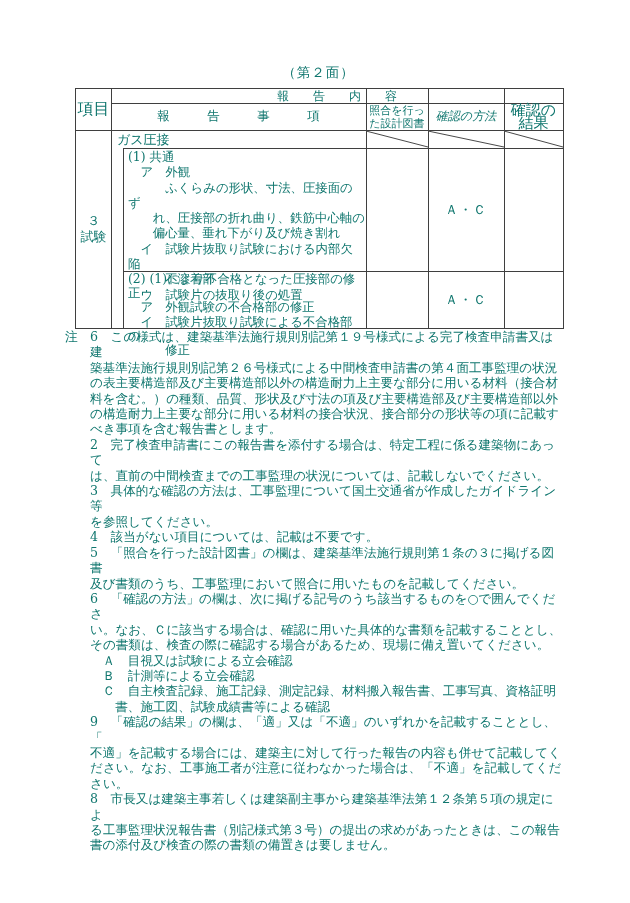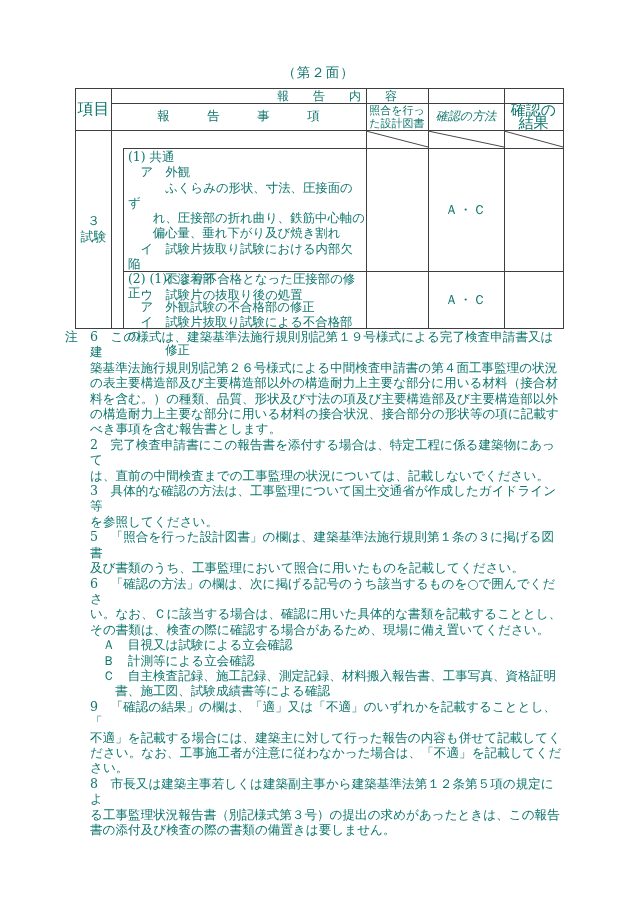--- a/index.html
+++ b/index.html
@@ -72,20 +72,21 @@
 た設計図書</div>
     <div class="cell th-method">確認の方法</div>
     <div class="cell th-result pre">確認の
 結果</div>
 
     <div class="cell item-body">
       <span>３</span>
       <span>試験</span>
     </div>
 
+    <div class="gas-label">ガス圧接</div>
 
     <div class="s1-text pre">(1) 共通
 　ア　外観
 　　　ふくらみの形状、寸法、圧接面のず
 　　れ、圧接部の折れ曲り、鉄筋中心軸の
 　　偏心量、垂れ下がり及び焼き割れ
 　イ　試験片抜取り試験における内部欠陥
 　　　不溶着部
 　ウ　試験片の抜取り後の処置</div>
     <div class="cell s1-method">Ａ・Ｃ</div>
@@ -103,20 +104,21 @@
     <div class="note">6　この様式は、建築基準法施行規則別記第１９号様式による完了検査申請書又は建
 築基準法施行規則別記第２６号様式による中間検査申請書の第４面工事監理の状況
 の表主要構造部及び主要構造部以外の構造耐力上主要な部分に用いる材料（接合材
 料を含む。）の種類、品質、形状及び寸法の項及び主要構造部及び主要構造部以外
 の構造耐力上主要な部分に用いる材料の接合状況、接合部分の形状等の項に記載す
 べき事項を含む報告書とします。</div>
     <div class="note">2　完了検査申請書にこの報告書を添付する場合は、特定工程に係る建築物にあって
 は、直前の中間検査までの工事監理の状況については、記載しないでください。</div>
     <div class="note">3　具体的な確認の方法は、工事監理について国土交通省が作成したガイドライン等
 を参照してください。</div>
+    <div class="note">4　該当がない項目については、記載は不要です。</div>
     <div class="note">5　「照合を行った設計図書」の欄は、建築基準法施行規則第１条の３に掲げる図書
 及び書類のうち、工事監理において照合に用いたものを記載してください。</div>
     <div class="note">6　「確認の方法」の欄は、次に掲げる記号のうち該当するものを○で囲んでくださ
 い。なお、Ｃに該当する場合は、確認に用いた具体的な書類を記載することとし、
 その書類は、検査の際に確認する場合があるため、現場に備え置いてください。
 　Ａ　目視又は試験による立会確認
 　Ｂ　計測等による立会確認
 　Ｃ　自主検査記録、施工記録、測定記録、材料搬入報告書、工事写真、資格証明
 　　書、施工図、試験成績書等による確認</div>
     <div class="note">9　「確認の結果」の欄は、「適」又は「不適」のいずれかを記載することとし、「

